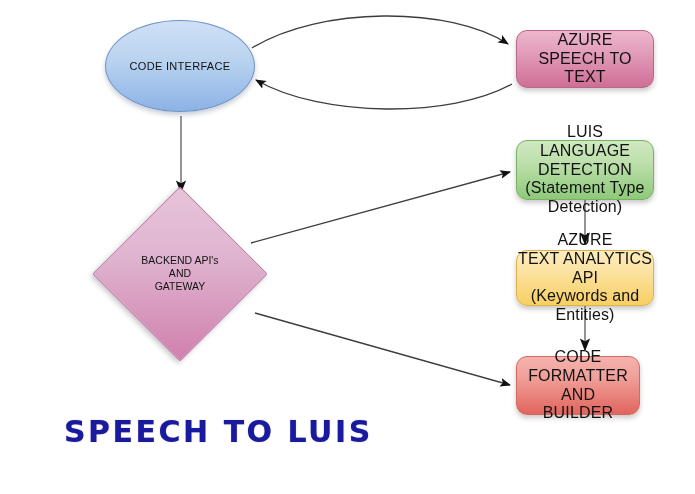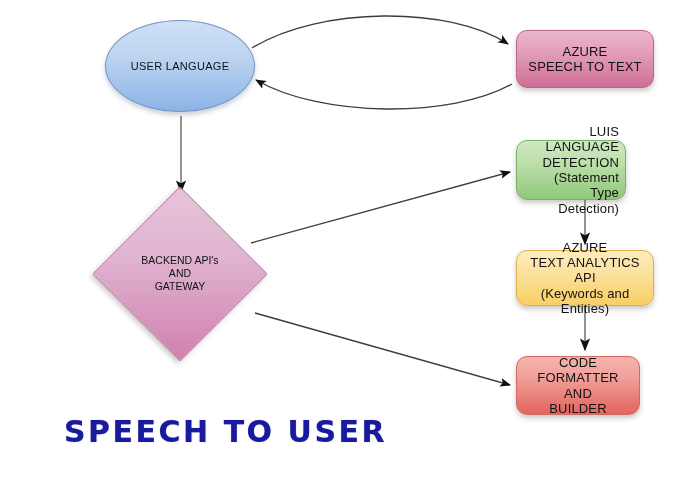--- a/index.html
+++ b/index.html
@@ -38,41 +38,40 @@
     border: 1px solid #6f92c4;
     background: linear-gradient(to bottom, #cfe0f6 0%, #bcd4f0 40%, #8cb3e6 100%);
     font-size: 11px;
     letter-spacing: .3px;
     box-shadow: 0 3px 5px rgba(70,90,120,.30);
   }
 
   
   .rbox {
     border-radius: 11px;
-    font-size: 13px;
+    font-size: 16px;
     letter-spacing: .15px;
     box-shadow: 0 3px 5px rgba(90,70,70,.30);
-    padding: 2px 6px;
+    padding: 2px 0;
   }
   #node-speech {
     left: 516px;
     top: 30px;
     width: 138px;
     height: 58px;
     border: 1px solid #b4698a;
     background: linear-gradient(to bottom, #edb6cd 0%, #e3a0bd 35%, #cf6e96 100%);
   }
   #node-luis {
     left: 516px;
     top: 140px;
-    width: 110px;
+    width: 138px;
     height: 60px;
     border: 1px solid #79b169;
     background: linear-gradient(to bottom, #cfe8c0 0%, #bfe0ad 35%, #8ec97a 100%);
-    text-align: right;
   }
   #node-textanalytics {
     left: 516px;
     top: 250px;
     width: 138px;
     height: 56px;
     border: 1px solid #dcb košt;
     border: 1px solid #dab44a;
     background: linear-gradient(to bottom, #fdecbd 0%, #fce3a4 35%, #f7cf63 100%);
   }
@@ -152,21 +151,21 @@
 
     <line x1="251" y1="243" x2="510" y2="172" stroke="#3d3d3d" stroke-width="1.3" marker-end="url(#ah-black-sm)"></line>
 
     <line x1="255" y1="313" x2="510" y2="385" stroke="#3d3d3d" stroke-width="1.3" marker-end="url(#ah-black-sm)"></line>
 
     <line x1="585" y1="200" x2="585" y2="244" stroke="#7a7a7a" stroke-width="1.6" marker-end="url(#ah-black)"></line>
 
     <line x1="585" y1="306" x2="585" y2="350" stroke="#7a7a7a" stroke-width="1.6" marker-end="url(#ah-black)"></line>
   </svg>
 
-  <div class="node" id="node-ui">USER LANGUAGE</div>
+  <div class="node" id="node-ui">CODE INTERFACE</div>
 
   <div class="node rbox" id="node-speech">AZURE
 SPEECH TO TEXT</div>
 
   <div class="node rbox" id="node-luis">LUIS
 LANGUAGE DETECTION
 (Statement Type
 Detection)</div>
 
   <div class="node rbox" id="node-textanalytics">AZURE
@@ -175,15 +174,15 @@
 
   <div class="node rbox" id="node-codeformatter">CODE FORMATTER AND
 BUILDER</div>
 
   <div class="node" id="node-backend">
     <span class="diamond-text">BACKEND API's
 AND
 GATEWAY</span>
   </div>
 
-  <div id="title">SPEECH TO USER</div>
+  <div id="title">SPEECH TO LUIS</div>
 
 </div>
 
 </body></html>

